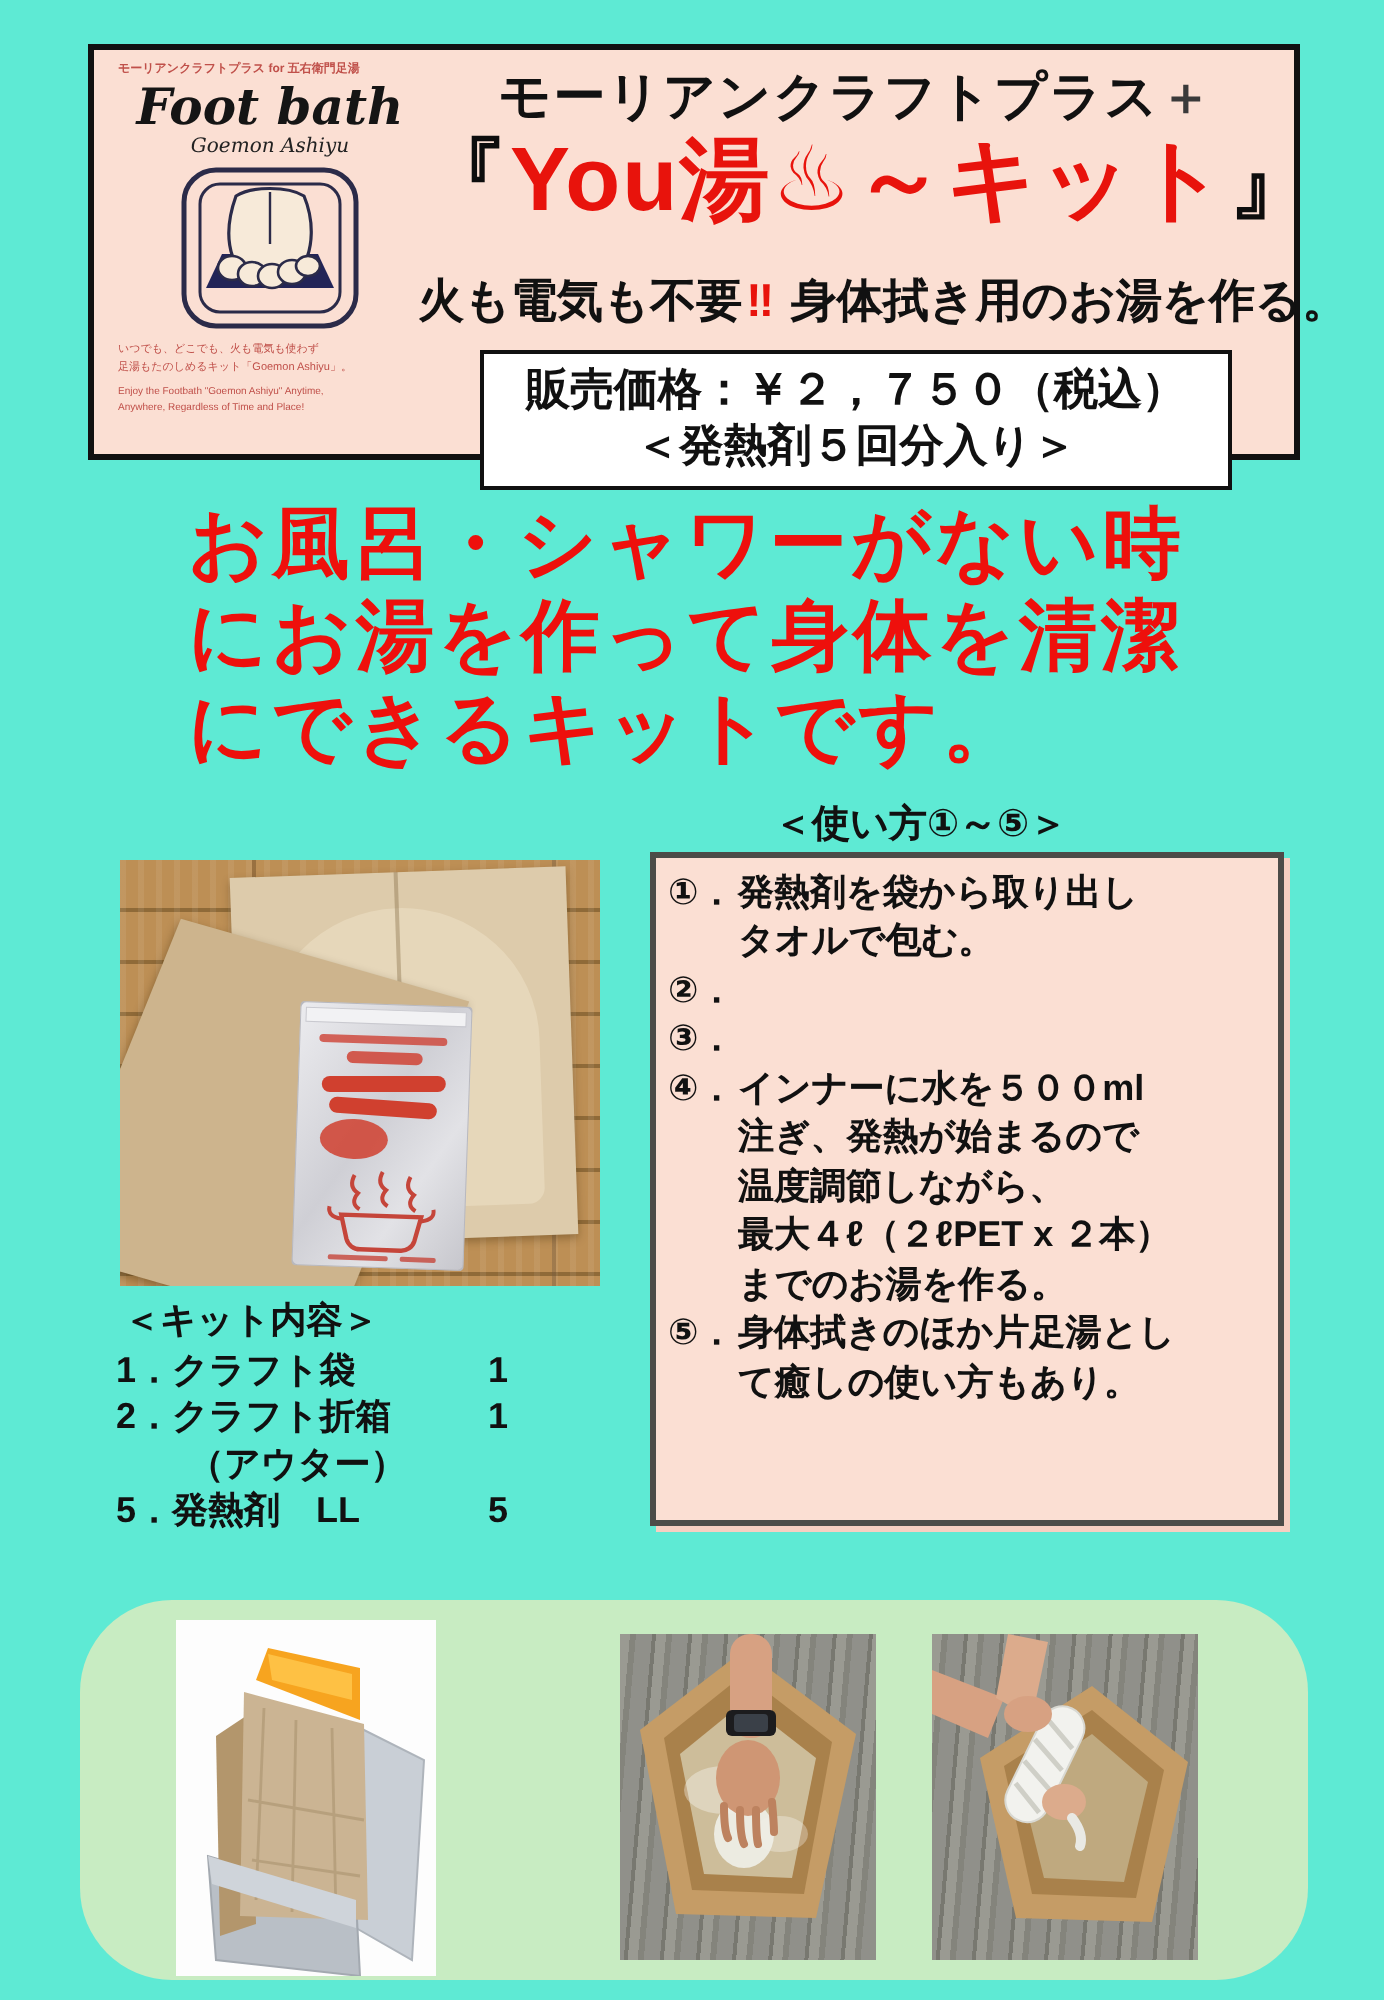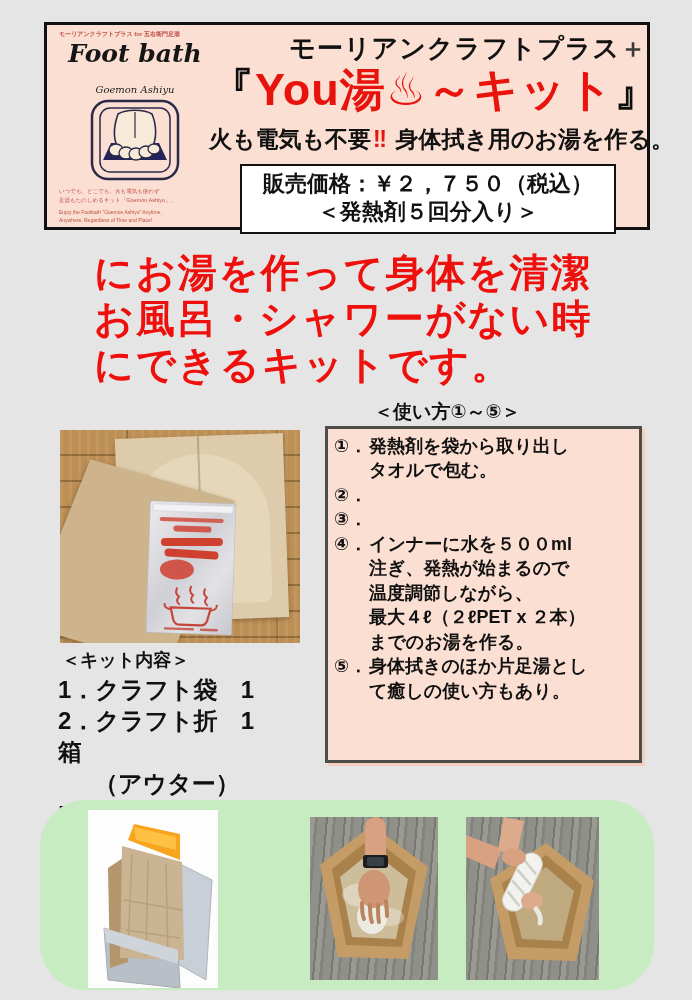--- a/index.html
+++ b/index.html
@@ -1,38 +1,38 @@
 <!DOCTYPE html>
 <html><head>
 <meta charset="utf-8">
 <style>
   html,body{margin:0;padding:0;background:#ffffff;}
   .page{
-    position:relative;width:692px;height:1000px;background:#e5e5e5;overflow:hidden;
+    position:relative;width:692px;height:1000px;background:#5eead4;overflow:hidden;
     font-family:"Liberation Sans","DejaVu Sans",sans-serif;color:#111;
   }
   
   .header-box{
     position:absolute;left:44px;top:22px;width:606px;height:208px;
     background:#fbdfd3;border:3px solid #111;box-sizing:border-box;
   }
   .logo{position:absolute;left:12px;top:5px;width:152px;text-align:center;}
   .brand-small{font-size:6px;font-weight:bold;color:#c0504a;white-space:nowrap;text-align:left;}
   .logo-title{font-family:"DejaVu Serif","Liberation Serif",serif;font-style:italic;font-weight:bold;font-size:25px;color:#151515;line-height:1.05;margin-top:2px;}
-  .logo-sub{font-family:"DejaVu Serif","Liberation Serif",serif;font-style:italic;font-size:10px;color:#222;margin-top:17px;}
+  .logo-sub{font-family:"DejaVu Serif","Liberation Serif",serif;font-style:italic;font-size:10px;color:#222;margin-top:1px;}
   .logo-art{width:94px;height:84px;margin:3px auto 0;}
   .logo-caption{font-size:5.5px;color:#c0504a;text-align:left;line-height:1.6;margin-top:5px;white-space:pre-line;}
   .logo-caption.en{font-size:5px;margin-top:3px;}
   .header-main{position:absolute;left:162px;top:6px;width:438px;text-align:center;}
-  .product-line{font-size:26px;font-weight:bold;letter-spacing:1px;white-space:nowrap;text-align:right;}
+  .product-line{font-size:26px;font-weight:bold;letter-spacing:1px;white-space:nowrap;}
   .product-line .plus{color:#3a3a3a;}
   .main-title{font-size:45px;font-weight:bold;line-height:1.08;white-space:nowrap;letter-spacing:1px;}
   .main-title .bracket{color:#0d0d0d;}
   .main-title .red{color:#e8130c;}
-  .tagline{font-size:23px;font-weight:bold;margin-top:9px;white-space:nowrap;}
+  .tagline{font-size:23px;font-weight:bold;margin-top:20px;white-space:nowrap;}
   .tagline .bang{color:#e8130c;padding:0 2px;}
   .price-box{
     margin:9px auto 4px;width:372px;background:#ffffff;border:2px solid #111;
     font-size:22px;font-weight:bold;line-height:1.3;padding:4px 0 5px;
   }
   
   .headline{
     position:absolute;left:94px;top:250px;
     font-size:39px;font-weight:900;color:#ee100c;line-height:1.18;letter-spacing:2px;white-space:nowrap;
   }
@@ -52,32 +52,32 @@
     position:absolute;left:14px;top:18px;width:138px;height:150px;background:#e6d7ba;
     border-radius:50% 50% 8px 8px / 45% 45% 8px 8px;
   }
   .sheet-back .fold{position:absolute;left:82px;top:0;width:2px;height:100%;background:rgba(120,95,55,0.35);}
   .sheet-left{
     position:absolute;left:-6px;top:44px;width:150px;height:178px;background:#cdb48d;
     transform:rotate(16deg) skewX(-6deg);box-shadow:0 2px 5px rgba(60,40,10,0.4);
   }
   .packet{position:absolute;left:88px;top:72px;width:86px;height:132px;transform:rotate(2deg);}
   
-  .usage-heading{position:absolute;left:374px;top:399px;font-size:19px;font-weight:bold;white-space:nowrap;}
+  .usage-heading{position:absolute;left:387px;top:399px;font-size:19px;font-weight:bold;white-space:nowrap;}
   .usage-box{
     position:absolute;left:325px;top:426px;width:317px;height:337px;box-sizing:border-box;
     background:#fbdfd3;border:3px solid #4c4c48;box-shadow:3px 3px 0 #f6cfc1;
     padding:5px 4px 4px 6px;
   }
   .step{display:flex;font-size:18px;font-weight:bold;line-height:1.36;}
   .step-num{flex:none;width:35px;}
   .step-text{white-space:pre-line;}
   
   .kit-heading{position:absolute;left:62px;top:648px;font-size:18px;font-weight:bold;white-space:nowrap;text-align:right;}
-  .kit-list{position:absolute;left:58px;top:674px;width:196px;font-size:24px;font-weight:bold;line-height:1.3;}
+  .kit-list{position:absolute;left:58px;top:674px;width:196px;font-size:18px;font-weight:bold;line-height:1.3;}
   .kit-row{display:flex;justify-content:space-between;}
   .kit-sub{padding-left:36px;}
   
   .gallery{position:absolute;left:40px;top:800px;width:614px;height:190px;background:#c8ecc2;border-radius:46px;}
   .photo{position:absolute;overflow:hidden;}
   .photo-1{left:48px;top:10px;width:130px;height:178px;background:#fdfdfd;}
   .photo-2{left:270px;top:17px;width:128px;height:163px;}
   .photo-3{left:426px;top:17px;width:133px;height:163px;}
   .graywood{
     background:repeating-linear-gradient(95deg,#9a9a92 0 5px,#84847c 5px 8px,#90908a 8px 16px,#787870 16px 18px);
@@ -120,22 +120,22 @@
       <div class="main-title"><span class="bracket">『</span><span class="red">You湯</span><span class="red">♨</span><span class="red">～キット</span><span class="bracket">』</span></div>
       <div class="tagline"><span>火も電気も不要</span><span class="bang">‼</span> <span>身体拭き用のお湯を作る。</span></div>
       <div class="price-box">
         <div>販売価格：￥２，７５０（税込）</div>
         <div>＜発熱剤５回分入り＞</div>
       </div>
     </div>
   </div>
 
   <div class="headline">
+    <div>お風呂・シャワーがない時</div>
     <div>にお湯を作って身体を清潔</div>
-    <div>お風呂・シャワーがない時</div>
     <div>にできるキットです。</div>
   </div>
 
   <div class="kit-photo">
     <div class="sheet-back">
       <div class="flap"></div>
       <div class="fold"></div>
     </div>
     <div class="sheet-left"></div>
     <div class="packet">

